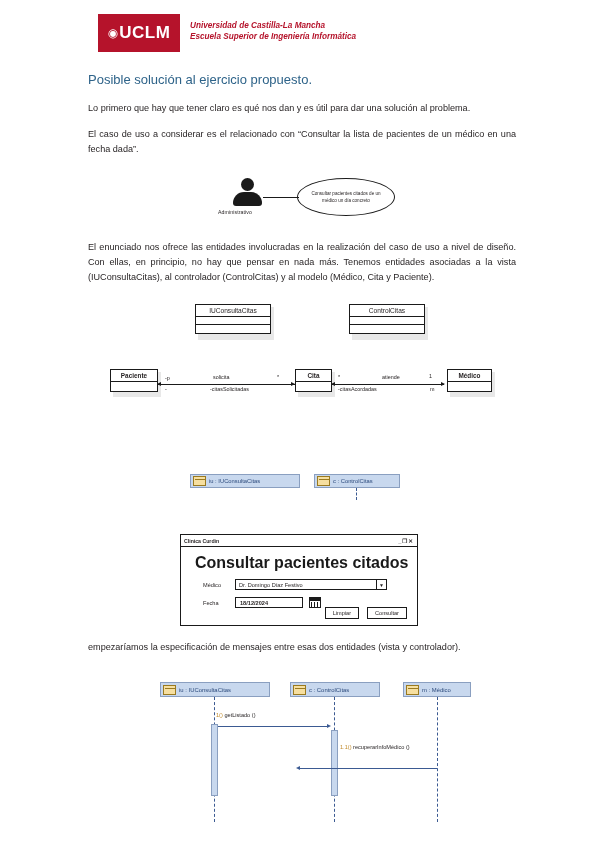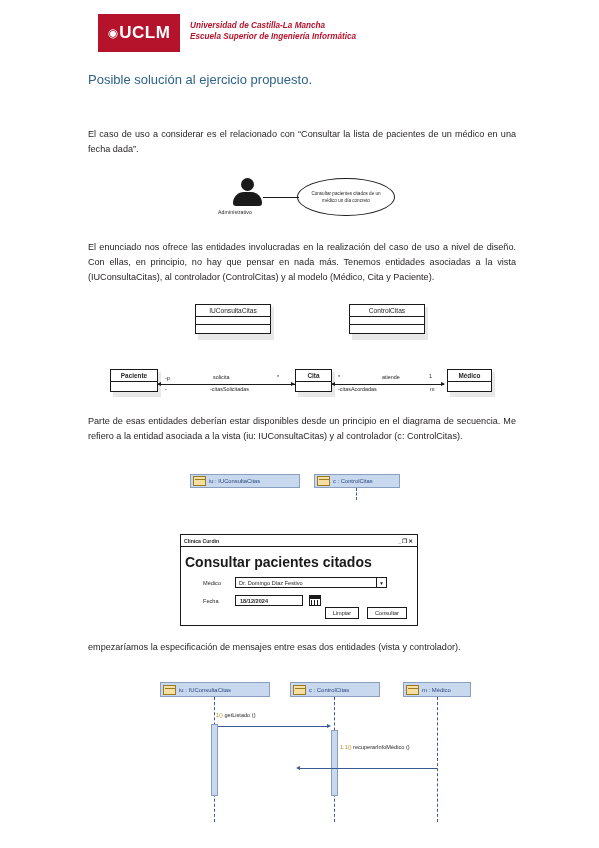--- a/index.html
+++ b/index.html
@@ -133,21 +133,21 @@
     position:absolute; left:180px; top:534px; width:238px; height:92px;
     background:#ffffff; border:1.4px solid #1a1a1a;
   }
   .dlg-title {
     height:12px; border-bottom:1.2px solid #1a1a1a; display:flex; align-items:center;
     justify-content:space-between; padding:0 3px;
   }
   .dlg-title .t { font-size:5.2px; font-weight:bold; color:#231f20; }
   .dlg-ctrls { font-size:5.6px; letter-spacing:1px; color:#231f20; font-weight:bold; }
   .dlg-h {
-    font-size:14px; font-weight:bold; color:#1a1a1a; margin:7px 0 0 4px;
+    font-size:16px; font-weight:bold; color:#1a1a1a; margin:7px 0 0 14px;
   }
   .frow { display:flex; align-items:center; margin:7px 0 0 22px; }
   .flabel { font-size:5.6px; width:32px; color:#231f20; }
   .combo {
     width:152px; height:11px; border:1.2px solid #1a1a1a; display:flex;
     align-items:center; justify-content:space-between; background:#fff;
   }
   .combo .cval { font-size:5.6px; padding-left:3px; color:#231f20; }
   .combo .carrow {
     width:10px; height:100%; border-left:1.2px solid #1a1a1a; display:flex;
@@ -204,20 +204,21 @@
       <span class="logo-text">UCLM</span>
     </div>
     <div class="uni-lines">
       <div class="uni-line">Universidad de Castilla-La Mancha</div>
       <div class="uni-line">Escuela Superior de Ingeniería Informática</div>
     </div>
   </div>
 
   <div class="title">Posible solución al ejercicio propuesto.</div>
 
+  <p class="para" id="p1">Lo primero que hay que tener claro es qué nos dan y es útil para dar una solución al problema.</p>
   <p class="para" id="p2">El caso de uso a considerar es el relacionado con “Consultar la lista de pacientes de un médico en una fecha dada”.</p>
 
   <div class="usecase">
     <div class="actor-head"></div>
     <div class="actor-body"></div>
     <div class="actor-label">Administrativo</div>
     <div class="uc-line"></div>
     <div class="uc-ellipse">
       <span>Consultar pacientes citados de un médico un día concreto</span>
     </div>
@@ -272,21 +273,20 @@
     <div class="assoc-line" style="left:222px; top:19px; width:112px;"></div>
     <div class="arrow-r" style="left:331px; top:16.5px;"></div>
     <div class="arrow-l" style="left:221px; top:16.5px;"></div>
     <div class="alabel" style="left:228px; top:9px;">*</div>
     <div class="alabel" style="left:272px; top:9px;">atiende</div>
     <div class="alabel" style="left:319px; top:8px;">1</div>
     <div class="alabel" style="left:228px; top:21px;">-citasAcordadas</div>
     <div class="alabel" style="left:320px; top:21px;">m</div>
   </div>
 
-  <p class="para" id="p4">Parte de esas entidades deberían estar disponibles desde un principio en el diagrama de secuencia. Me refiero a la entidad asociada a la vista (iu: IUConsultaCitas) y al controlador (c: ControlCitas).</p>
 
   <div class="lifegroup">
     <div class="lifebox" style="left:0; width:110px;">
       <div class="folder"></div>
       <span>iu : IUConsultaCitas</span>
     </div>
     <div class="lifebox" style="left:124px; width:86px;">
       <div class="folder"></div>
       <span>c : ControlCitas</span>
     </div>

